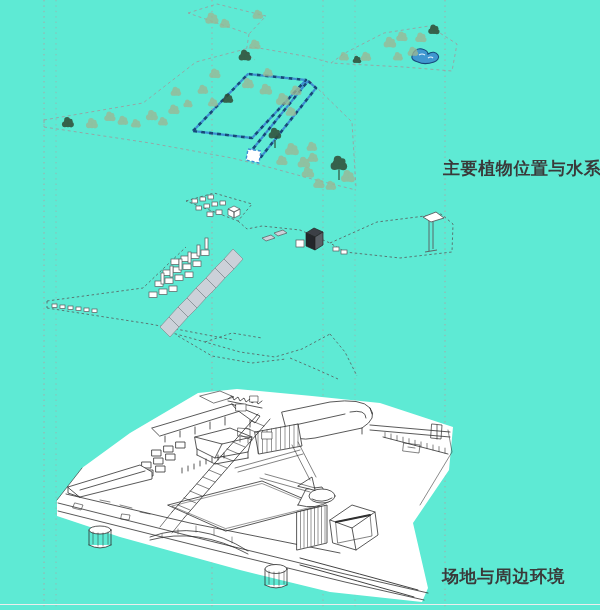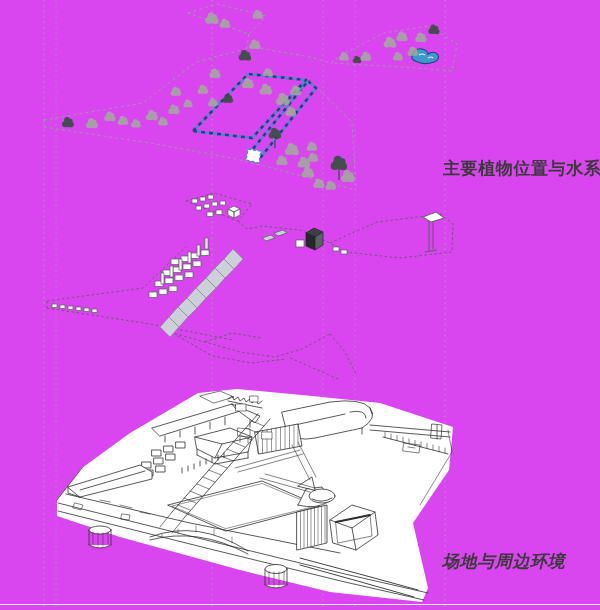--- a/index.html
+++ b/index.html
@@ -2,28 +2,28 @@
 <html style="--guide: #a8a8a8; --boundary: #9aa0a0; --tree-light: #9cb794; --tree-dark: #31503a; --water-stroke: #3d8ed2; --water-deep: #17477a; --water-fill: #3f97d0; --structure-line: #58595b; --structure-fill: #ccd1d9; --site-line: #2f2f2f; --caption: #3a3a3a;"><head>
 <meta charset="utf-8">
 <style>
   :root{
     --guide:#a8a8a8; --boundary:#9aa0a0; --tree-light:#9cb794; --tree-dark:#31503a;
     --water-stroke:#3d8ed2; --water-deep:#17477a; --water-fill:#3f97d0;
     --structure-line:#58595b; --structure-fill:#ccd1d9; --site-line:#2f2f2f;
     --caption:#3a3a3a;
   }
   html,body{margin:0;padding:0;background:#fff;}
-  .canvas{position:relative;width:600px;height:610px;background:#d946ef;overflow:hidden;
+  .canvas{position:relative;width:600px;height:610px;background:#5eead4;overflow:hidden;
           font-family:"Liberation Sans","DejaVu Sans",sans-serif;}
   .stage{position:absolute;left:0;top:0;width:600px;height:610px;}
   .caption{position:absolute;color:var(--caption);font-size:17px;font-weight:600;
            letter-spacing:0.6px;white-space:nowrap;}
   .cap1{left:443px;top:157px;}
   .cap2{left:449px;top:349px;}
-  .cap3{left:442px;top:550px;font-style:italic;}
+  .cap3{left:442px;top:565px;}
   .bottom-edge{position:absolute;left:0;top:604px;width:600px;height:0;border-top:1px solid #ededed;}
   .tL{fill:var(--tree-light);opacity:.78;}
   .tD{fill:var(--tree-dark);opacity:.88;}
 </style>
 </head>
 <body>
 
 <div class="canvas">
 
   <svg class="stage" viewBox="0 0 600 610">

